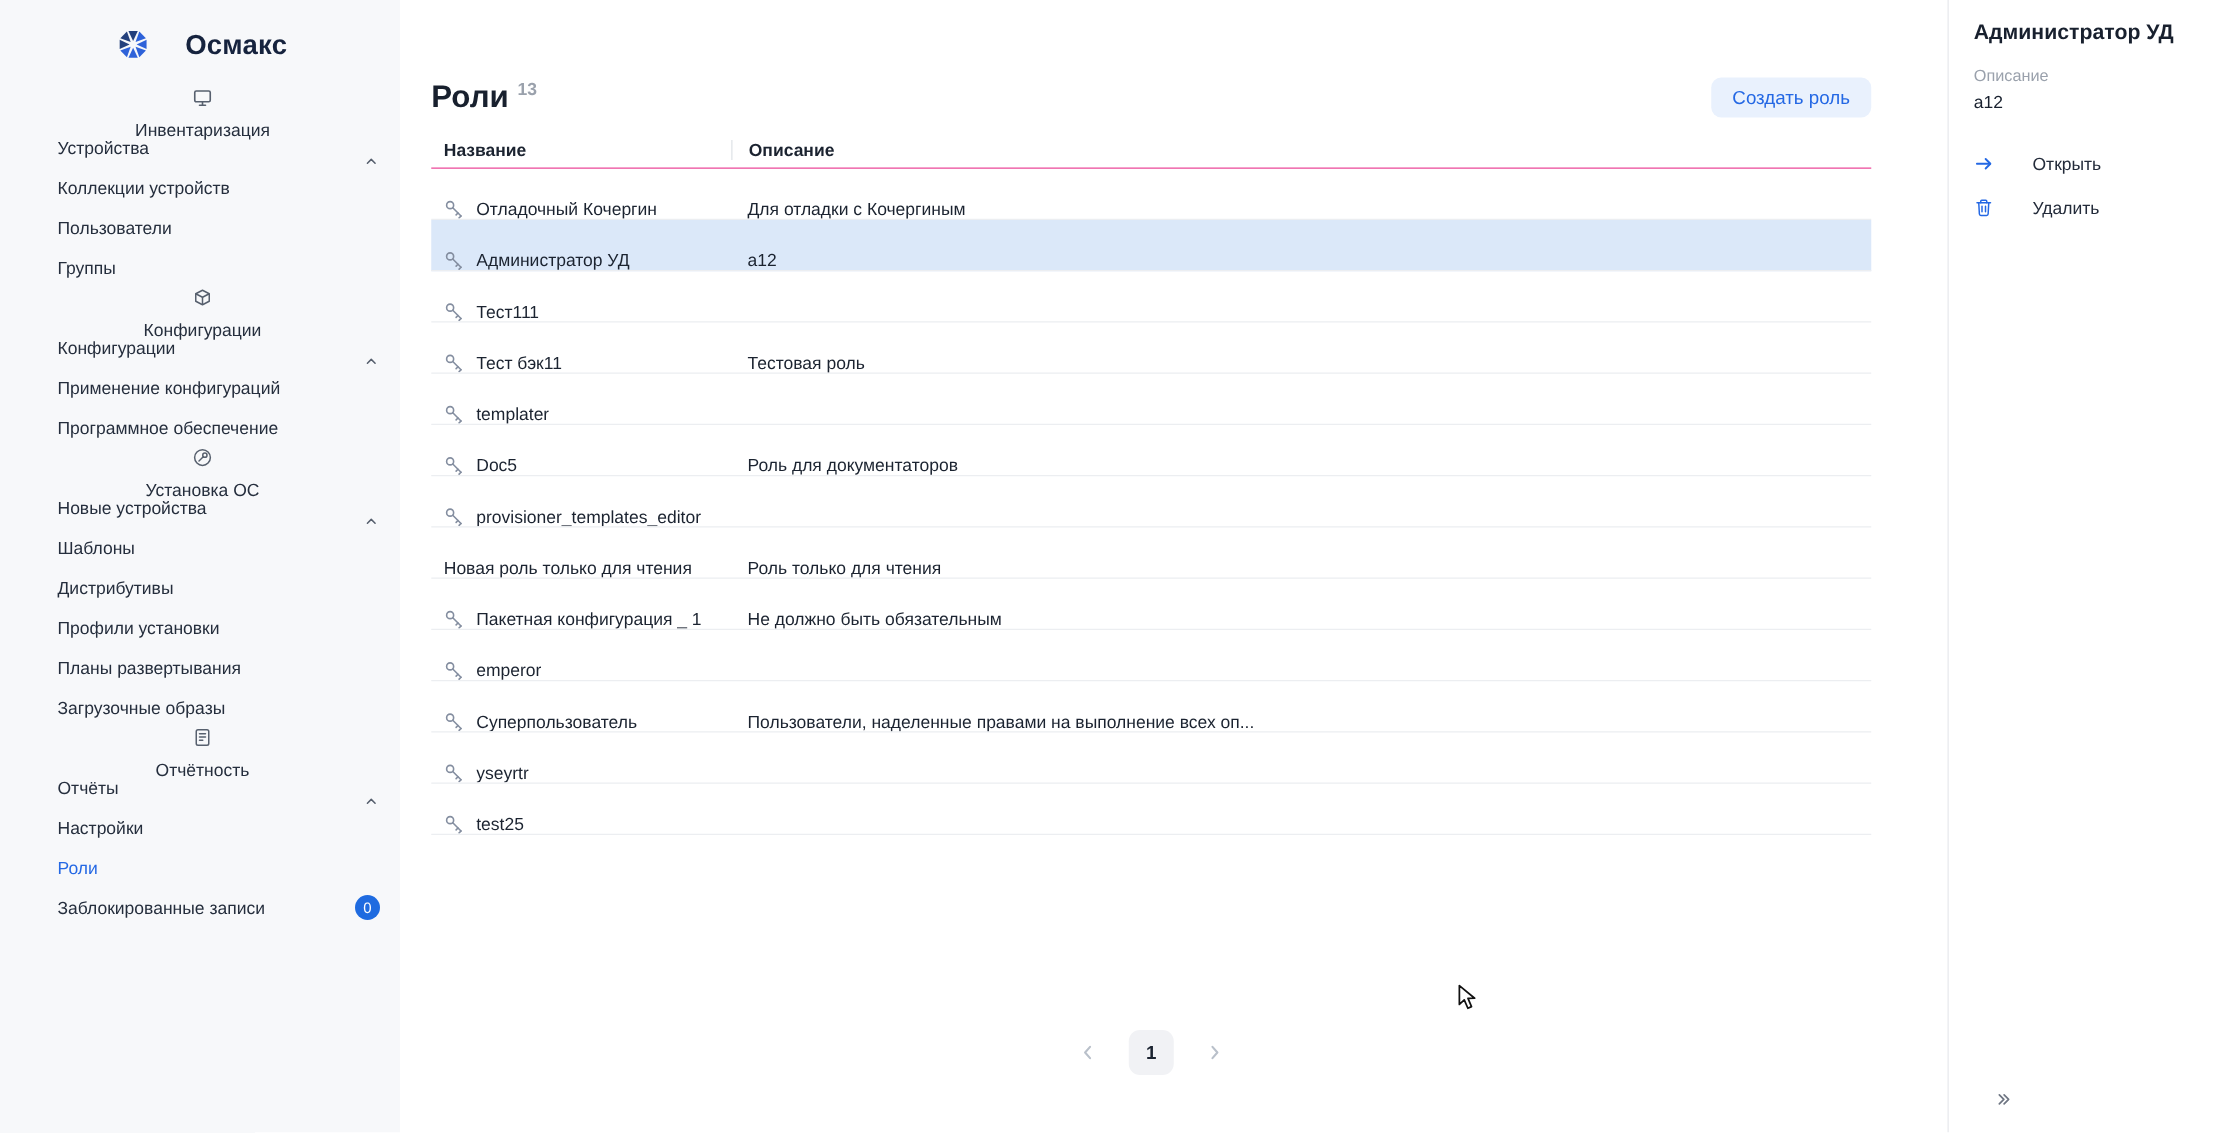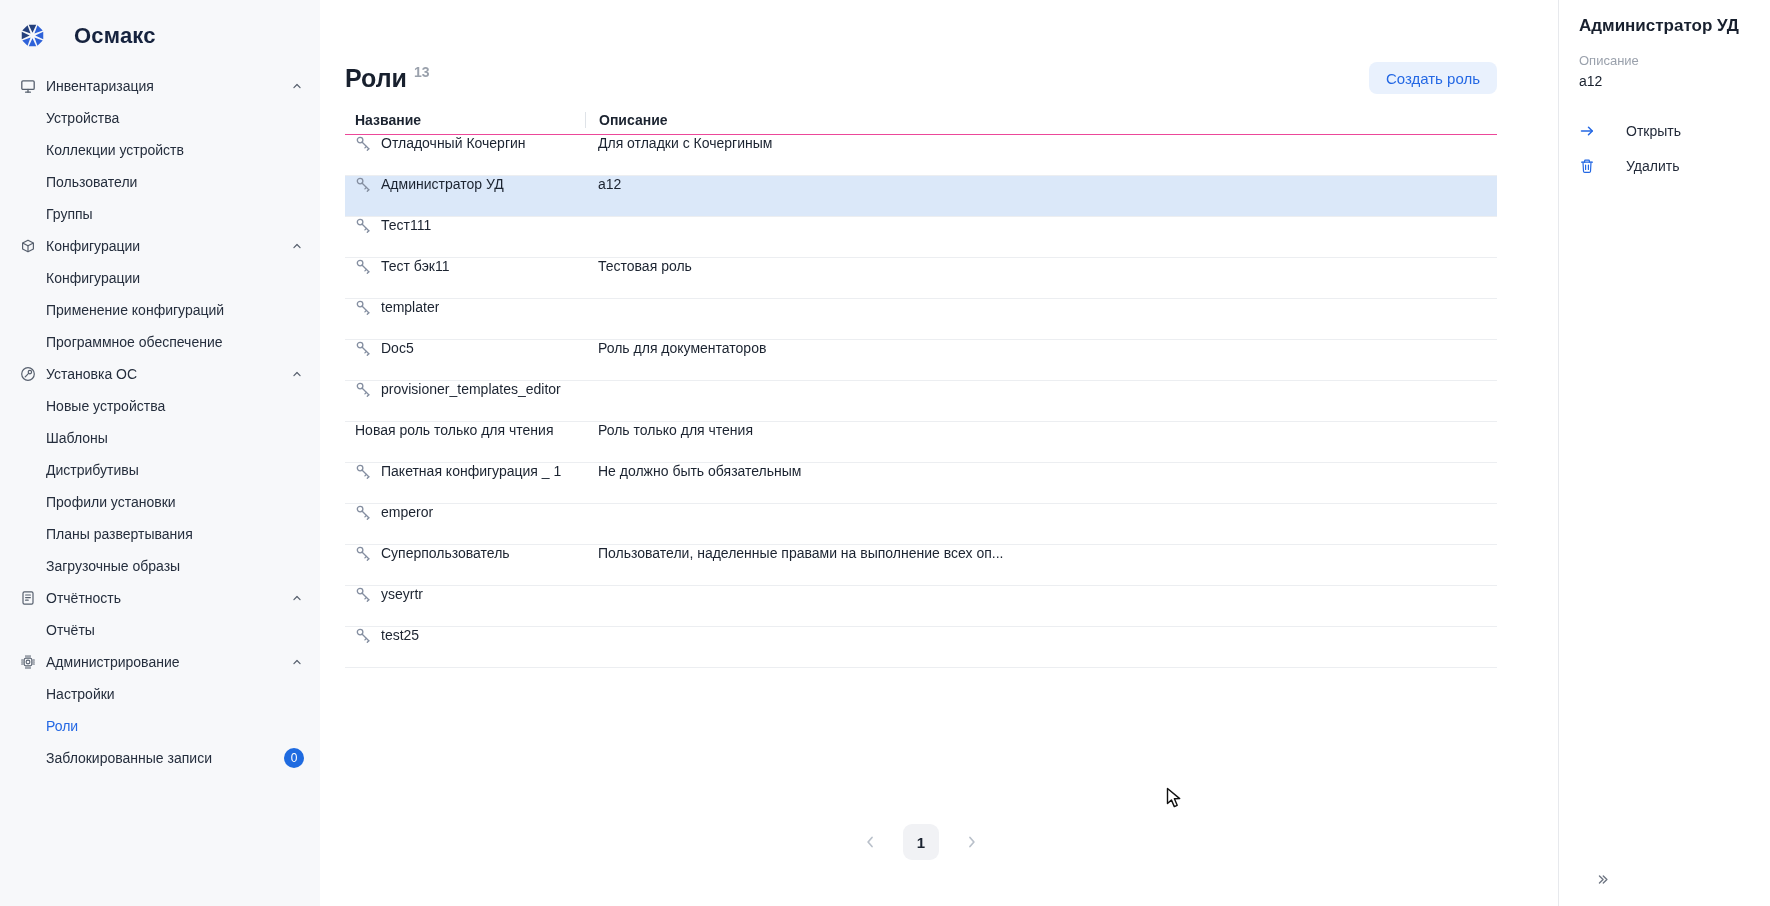--- a/index.html
+++ b/index.html
@@ -10,29 +10,29 @@
     background:#ffffff; color:#1c2531;
   }
   .icon { display:inline-flex; width:16px; height:16px; flex:0 0 auto; align-items:center; justify-content:center; }
   .icon svg { width:100%; height:100%; }
 
   
   .sidebar {
     width:320px; flex:0 0 320px; background:var(--sidebar,#f7f8fa);
     display:flex; flex-direction:column; height:100%;
   }
-  .logo { display:flex; align-items:center; gap:27px; padding:21px 16px 18px 18px; }
+  .logo { display:flex; align-items:center; gap:27px; padding:21px 16px 18px 18px;justify-content:center; }
   .logo .icon { width:29px; height:29px; }
   .logo-name { font-size:22px; font-weight:700; color:#16233e; letter-spacing:.2px; }
   .nav { flex:1 1 auto; overflow:hidden; padding-top:2px; }
   .nav-row {
     height:32px; display:flex; align-items:center; font-size:14px;
     color:#252e3d; padding:0 16px 0 20px; cursor:pointer; white-space:nowrap;
   }
-  .nav-section { gap:10px; font-weight:500; }
+  .nav-section { gap:10px; font-weight:500;flex-direction:column; }
   .nav-section .icon { color:#57606e; }
   .nav-section .chev { margin-left:auto; color:#57606e; width:14px; height:14px; }
   .nav-sub { padding-left:46px; }
   .nav-sub.active { color:var(--accent,#2468e4); }
   .badge {
     margin-left:auto; background:var(--badge,#1f6be0); color:#fff;
     min-width:20px; height:20px; border-radius:10px; font-size:12px;
     display:flex; align-items:center; justify-content:center; padding:0 5px; font-weight:500;
   }
   .sidebar-footer { padding:0 0 4px; }
@@ -51,21 +51,21 @@
   }
   .table { margin-top:11px; }
   .thead {
     display:flex; align-items:center; height:30px;
     border-bottom:1px solid #ec4899; font-weight:700; font-size:14px; color:#1b2330;
   }
   .col-name { width:240px; flex:0 0 240px; display:flex; align-items:center; gap:10px; padding-left:10px; overflow:hidden; }
   .vdiv { width:1px; height:16px; background:#dfe3e8; flex:0 0 1px; }
   .col-desc { flex:1 1 auto; padding-left:13px; overflow:hidden; white-space:nowrap; }
   .trow {
-    display:flex; align-items:flex-start; height:41px;
+    display:flex; align-items:flex-end; height:41px;
     border-bottom:1px solid #eceef1; font-size:14px; color:#1b2330; cursor:pointer;
   }
   .trow.selected { background:var(--selected,#dbe8f9); }
   .trow .icon { color:#848ea0; }
   .nm { white-space:nowrap; overflow:hidden; }
   .pagination { display:flex; align-items:center; justify-content:center; gap:24px; margin-top:156px; }
   .page-chev { color:#b9c0ca; width:18px; height:18px; cursor:pointer; display:inline-flex; }
   .page-chev svg { width:100%; height:100%; }
   .page-num {
     width:36px; height:36px; border-radius:9px; background:#f1f2f5;
@@ -218,35 +218,20 @@
         </span>
         <span>Отчётность</span>
         <span class="icon chev">
           <svg viewBox="0 0 16 16" fill="none" stroke="currentColor" stroke-width="1.4" stroke-linecap="round" stroke-linejoin="round">
             <path d="M4.5 9.8 8 6.3 11.5 9.8"></path>
           </svg>
         </span>
       </div>
       <div class="nav-sub nav-row">
         <span>Отчёты</span>
-      </div>
-      <div class="nav-row nav-section">
-        <span class="icon">
-          <svg viewBox="0 0 16 16" fill="none" stroke="currentColor" stroke-width="1.1" stroke-linecap="round">
-            <rect x="4.2" y="4.2" width="7.6" height="7.6" rx="1.6"></rect>
-            <circle cx="8" cy="8" r="1.9"></circle>
-            <path d="M6 1.6v1.6 M8 1.6v1.6 M10 1.6v1.6 M6 12.8v1.6 M8 12.8v1.6 M10 12.8v1.6 M1.6 6h1.6 M1.6 8h1.6 M1.6 10h1.6 M12.8 6h1.6 M12.8 8h1.6 M12.8 10h1.6"></path>
-          </svg>
-        </span>
-        <span>Администрирование</span>
-        <span class="icon chev">
-          <svg viewBox="0 0 16 16" fill="none" stroke="currentColor" stroke-width="1.4" stroke-linecap="round" stroke-linejoin="round">
-            <path d="M4.5 9.8 8 6.3 11.5 9.8"></path>
-          </svg>
-        </span>
       </div>
       <div class="nav-sub nav-row">
         <span>Настройки</span>
       </div>
       <div class="nav-sub nav-row active">
         <span>Роли</span>
       </div>
       <div class="nav-sub nav-row">
         <span>Заблокированные записи</span>
         <span class="badge">0</span>

